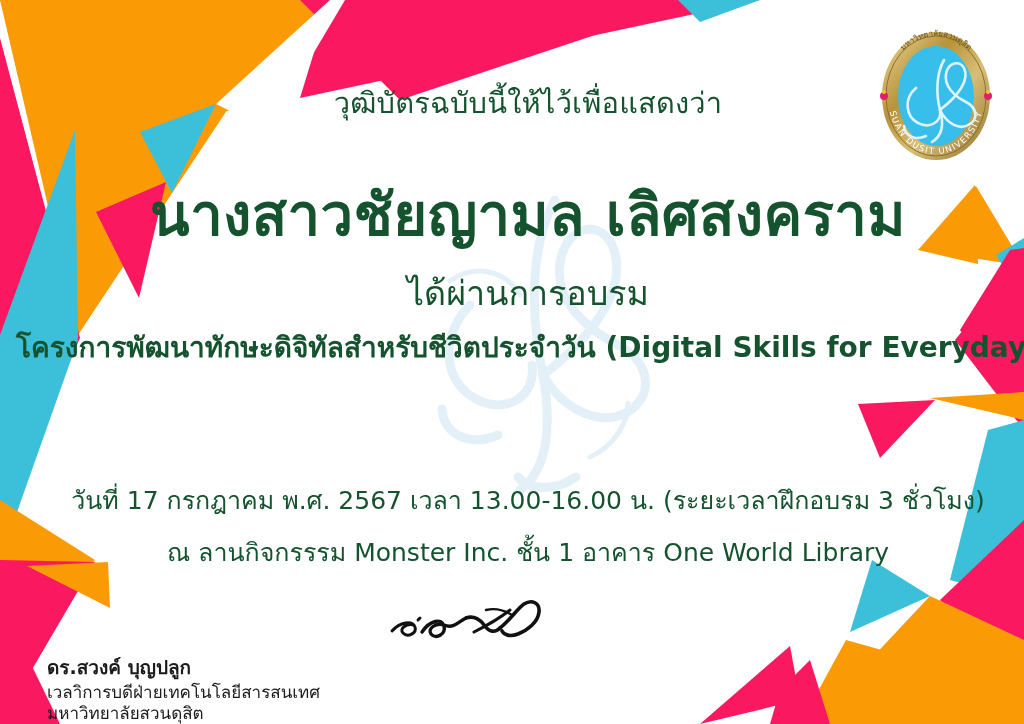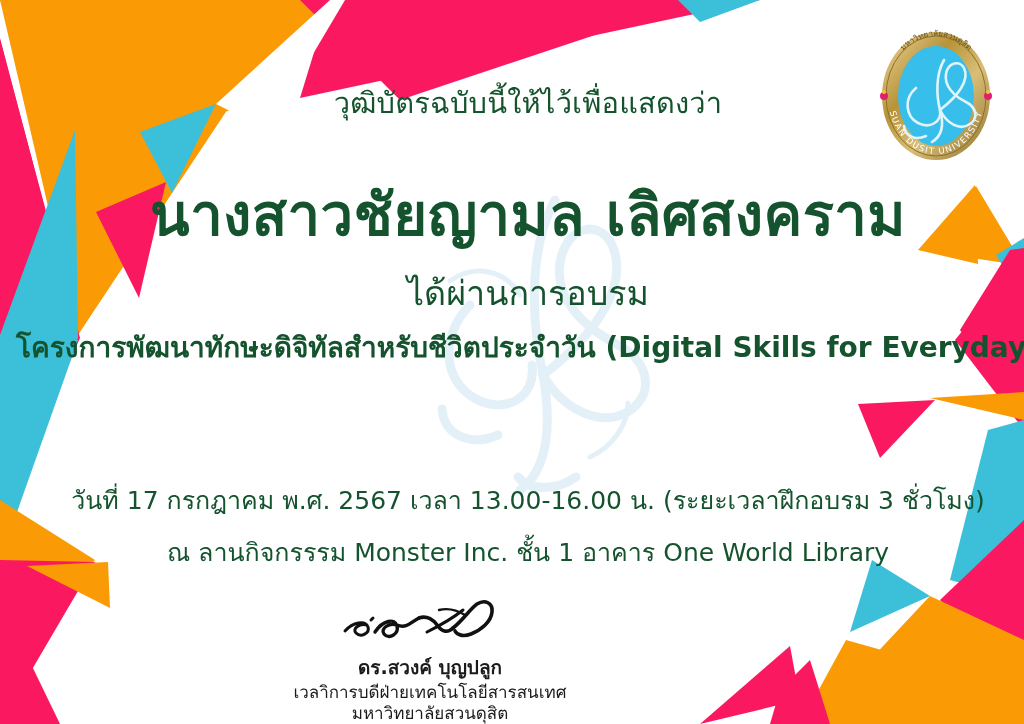--- a/index.html
+++ b/index.html
@@ -99,21 +99,21 @@
     top: 532px;
     font-size: 25px;
     font-weight: 400;
   }
   
   #signature-block {
     position: absolute;
     left: 0;
     top: 598px;
     width: 860px;
-    text-align: center;
+    padding-left: 47px;
   }
   #signature-mark {
     display: block;
     margin: 0 auto;
     width: 190px;
     height: 52px;
   }
   #signer-name {
     margin-top: 2px;
     font-size: 19px;

